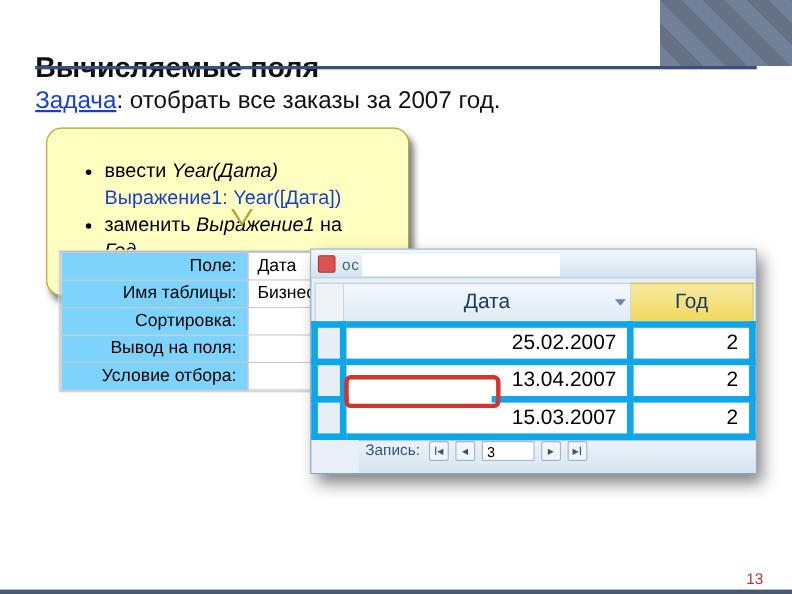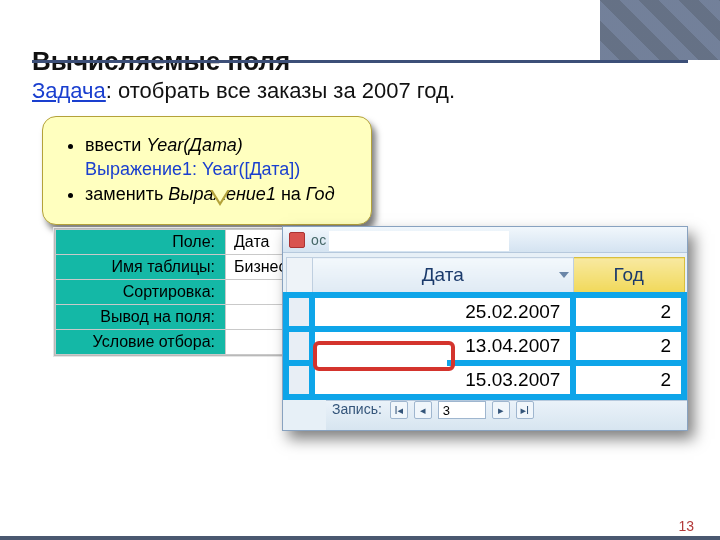--- a/index.html
+++ b/index.html
@@ -45,21 +45,21 @@
     top: 116px; left: 42px;
     width: 330px;
     background: #ffffbf;
     border: 1px solid #b4a23a;
     border-radius: 14px;
     padding: 8px 16px 10px 16px;
     font-size: 18px;
     box-shadow: 4px 6px 6px rgba(0,0,0,0.5);
     line-height: 1.35;
   }
-  .callout ul { margin: 8px; padding-left: 18px; }
+  .callout ul { margin: 18px; padding-left: 18px; }
   .callout ul li { list-style: disc; margin: 0; }
   .expr { color: #1a3fcf; padding-left: 0px; }
   .em { font-style: italic; }
   .pointer {
     position: absolute;
     left: 210px; top: 190px;
     width: 0; height: 0;
     border-left: 10px solid transparent;
     border-right: 10px solid transparent;
     border-top: 16px solid #b4a23a;
@@ -83,21 +83,21 @@
     box-shadow: 0 0 0 1px #e5e5e5;
   }
   .dgrid table { border-collapse: collapse; width: 100%; }
   .dgrid td {
     border: 1px solid #c9c9c9;
     padding: 3px 10px 3px 8px;
     height: 24px;
     background: #fff;
   }
   .dgrid td.lbl {
-    background: #14b8a6;
+    background: #7dd3fc;
     text-align: right;
     width: 170px;
     color: #000;
   }
   .dgrid .chk {
     display: inline-block;
     width: 14px; height: 14px;
     border: 1.5px solid #000;
     position: relative;
     vertical-align: middle;

